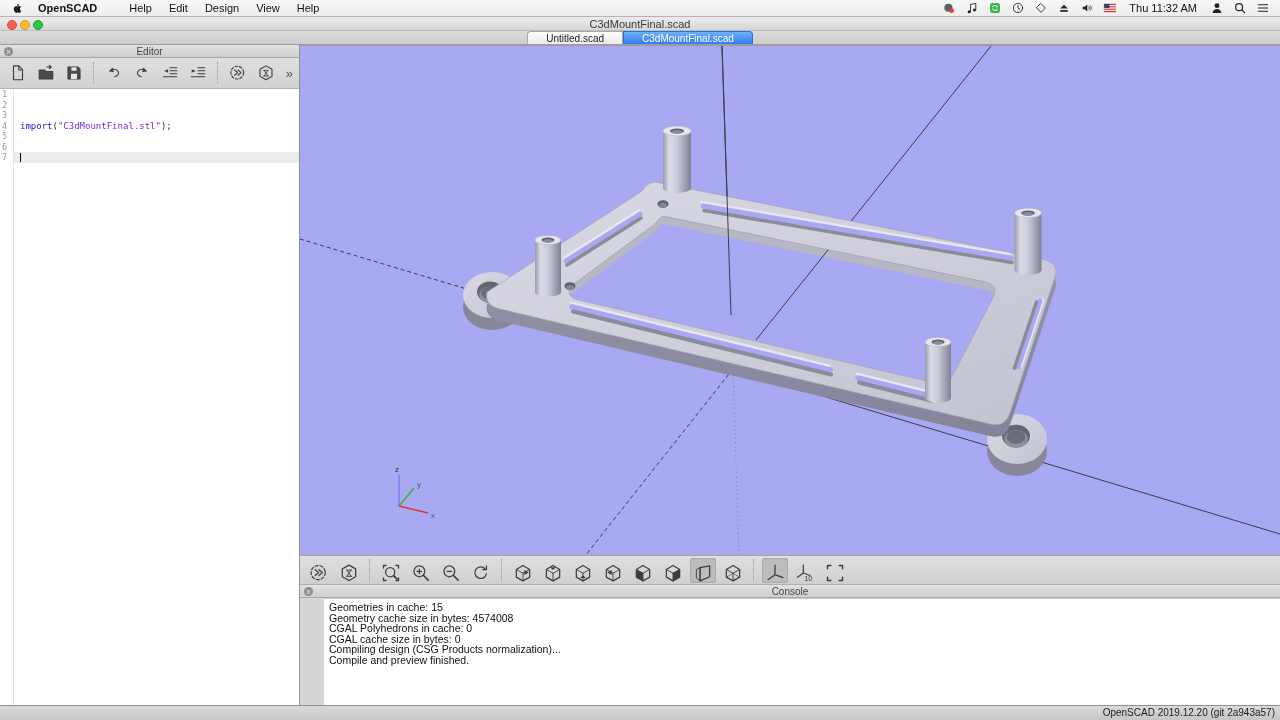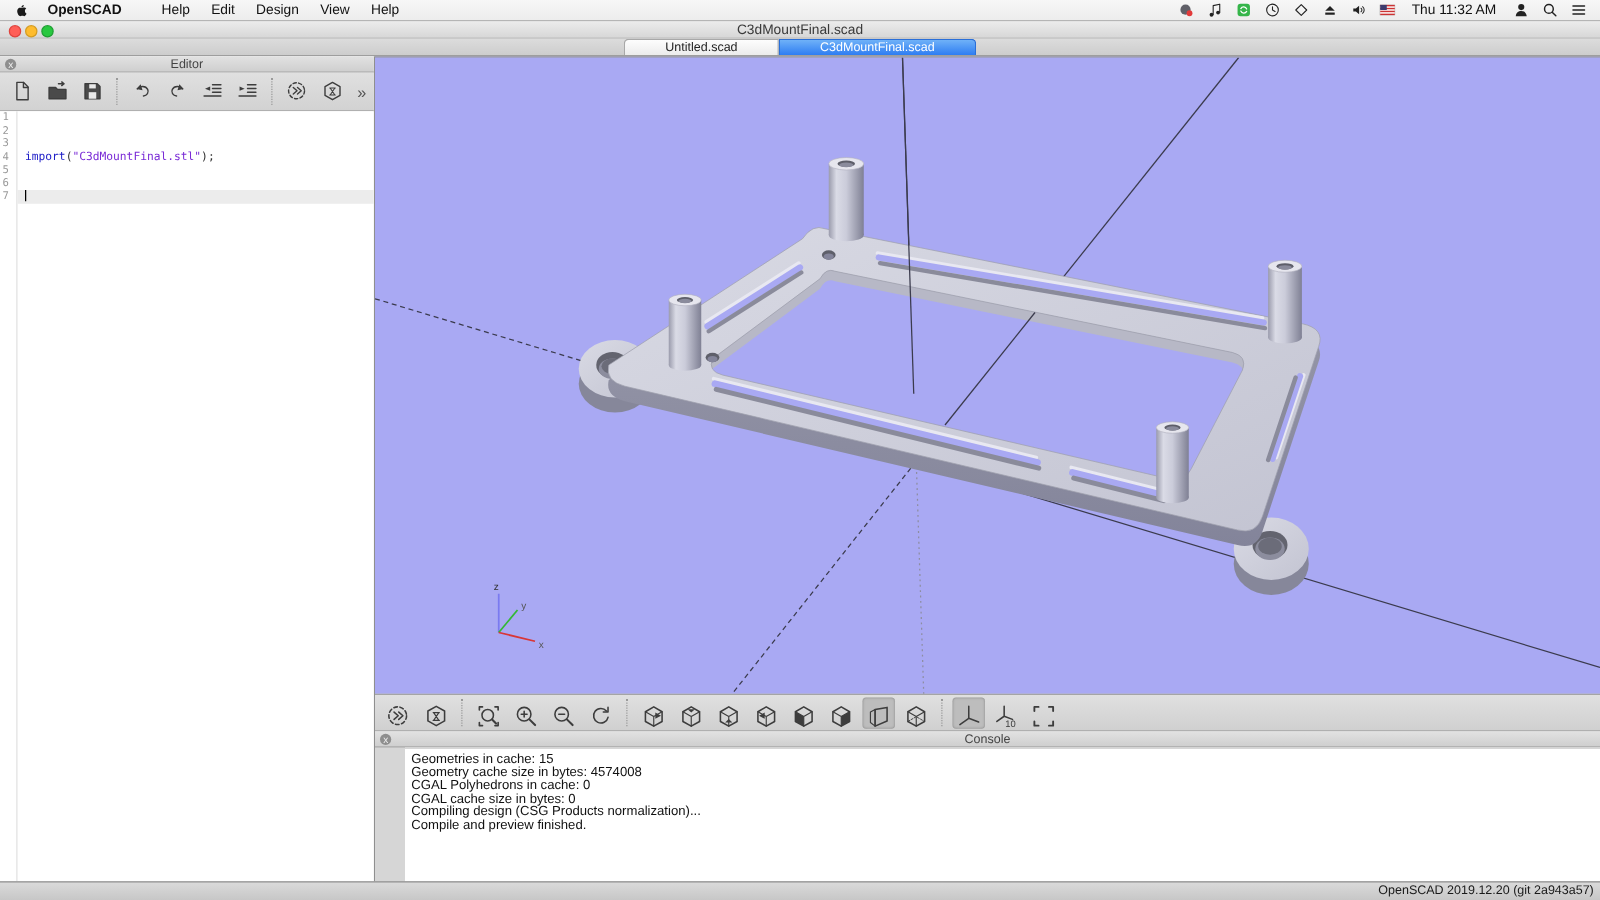--- a/index.html
+++ b/index.html
@@ -24,21 +24,21 @@
   .tl.red{left:7px;background:#ff5f57;border:0.5px solid #e0443e;}
   .tl.yellow{left:20px;background:#febc2e;border:0.5px solid #d49c22;}
   .tl.green{left:33px;background:#28c840;border:0.5px solid #1f9f33;}
   #window-title{position:absolute;left:0;right:0;top:1px;text-align:center;
     font-size:11px;color:#3a3a3a;}
 
   
   #tabbar{position:absolute;left:0;top:31px;width:1280px;height:14px;
     background:linear-gradient(#dcdcdc,#cdcdcd);border-bottom:1px solid #9e9e9e;
     display:flex;justify-content:center;align-items:flex-end;box-sizing:border-box;}
-  .tab{height:13px;line-height:13px;padding:0 32px;font-size:10px;color:#222;
+  .tab{height:13px;line-height:13px;padding:0 18px;font-size:10px;color:#222;
     background:linear-gradient(#fdfdfd,#ececec);border:1px solid #a8a8a8;border-bottom:none;
     box-sizing:border-box;}
   .tab:first-child{border-radius:4px 0 0 0;}
   .tab.active{background:linear-gradient(#6fb1f8,#2e7df2);color:#fff;border-color:#2a6fd8;
     border-radius:0 4px 0 0;}
 
   
   #main{position:absolute;left:0;top:45px;width:1280px;height:660px;}
   #editor-panel{position:absolute;left:0;top:0;width:300px;height:660px;background:#fff;
     border-right:1px solid #8f8f8f;box-sizing:border-box;}

